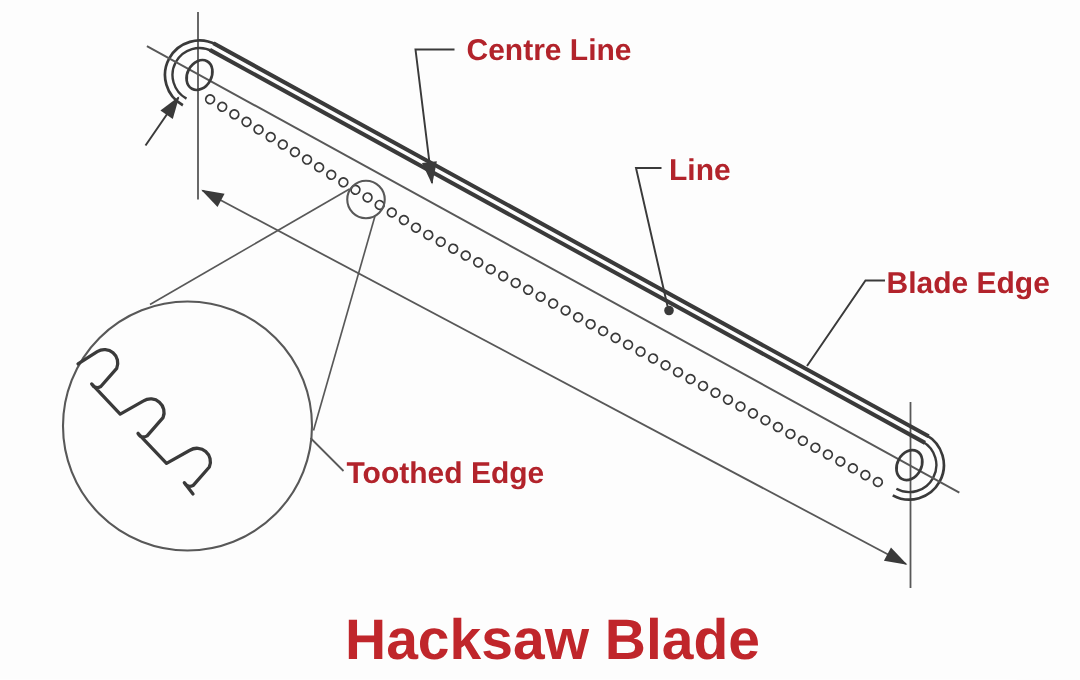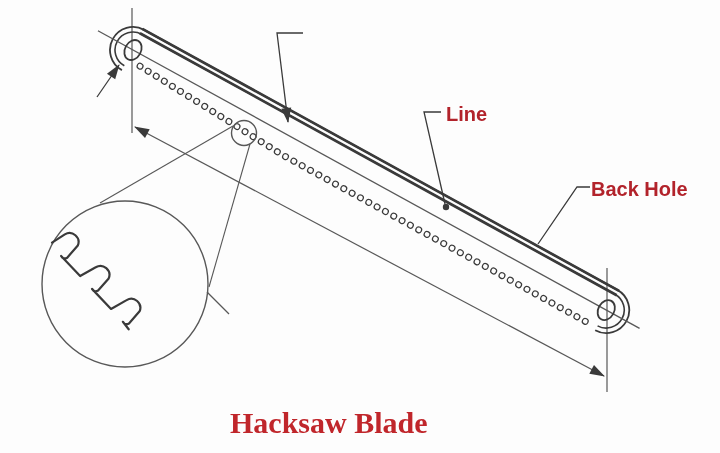--- a/index.html
+++ b/index.html
@@ -23,25 +23,24 @@
     font-weight:bold;
     font-size:20px;
     line-height:1.1;
     color:var(--label-red);
     white-space:nowrap;
     user-select:none;
   }
   .ttl{
     position:absolute;
     font-weight:bold;
-    font-size:30px;
+    font-size:38px;
     color:var(--title-red);
     white-space:nowrap;
     user-select:none;
-    font-family:Liberation Serif, serif;
   }
   .s-dark{stroke:var(--line-dark);fill:none;}
   .s-mid{stroke:var(--line-mid);fill:none;}
   .f-dark{fill:var(--line-dark);stroke:none;}
 </style>
 </head>
 <body>
 
 <div class="stage">
 
@@ -140,16 +139,18 @@
     <g>
       <line x1="97" y1="97" x2="119" y2="65" class="s-dark" stroke-width="1.3" marker-end="url(#arr)"></line>
       <path d="M 303 33 L 277 33 L 288 122" class="s-dark" stroke-width="1.3" marker-end="url(#arr)"></path>
       <path d="M 441 112 L 424 112 L 445 204" class="s-dark" stroke-width="1.3"></path>
       <circle cx="446" cy="207" r="3.2" class="f-dark"></circle>
       <path d="M 590 187 L 577 187 L 538 244" class="s-dark" stroke-width="1.3"></path>
       <line x1="207" y1="292" x2="229" y2="314" class="s-mid" stroke-width="1.2"></line>
     </g>
   </svg>
 
+  <div class="lbl" style="left:311px;top:23px;">Centre Line</div>
   <div class="lbl" style="left:446px;top:103px;">Line</div>
-  <div class="lbl" style="left:591px;top:178px;">Back Hole</div>
+  <div class="lbl" style="left:591px;top:178px;">Blade Edge</div>
+  <div class="lbl" style="left:231px;top:305px;">Toothed Edge</div>
   <div class="ttl" style="left:230px;top:406px;">Hacksaw Blade</div>
 </div>
 
 </body></html>

